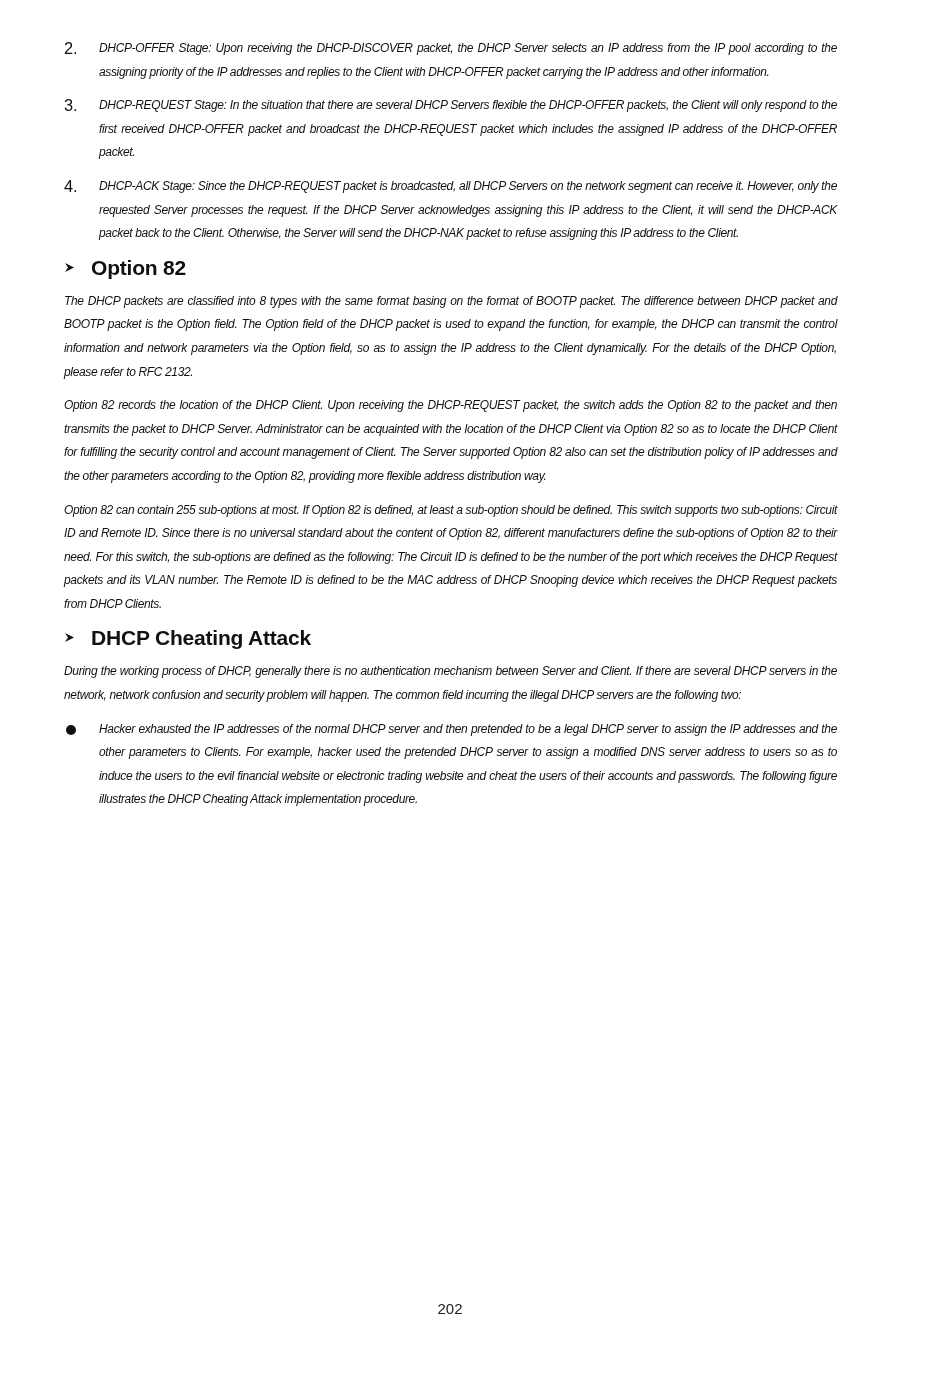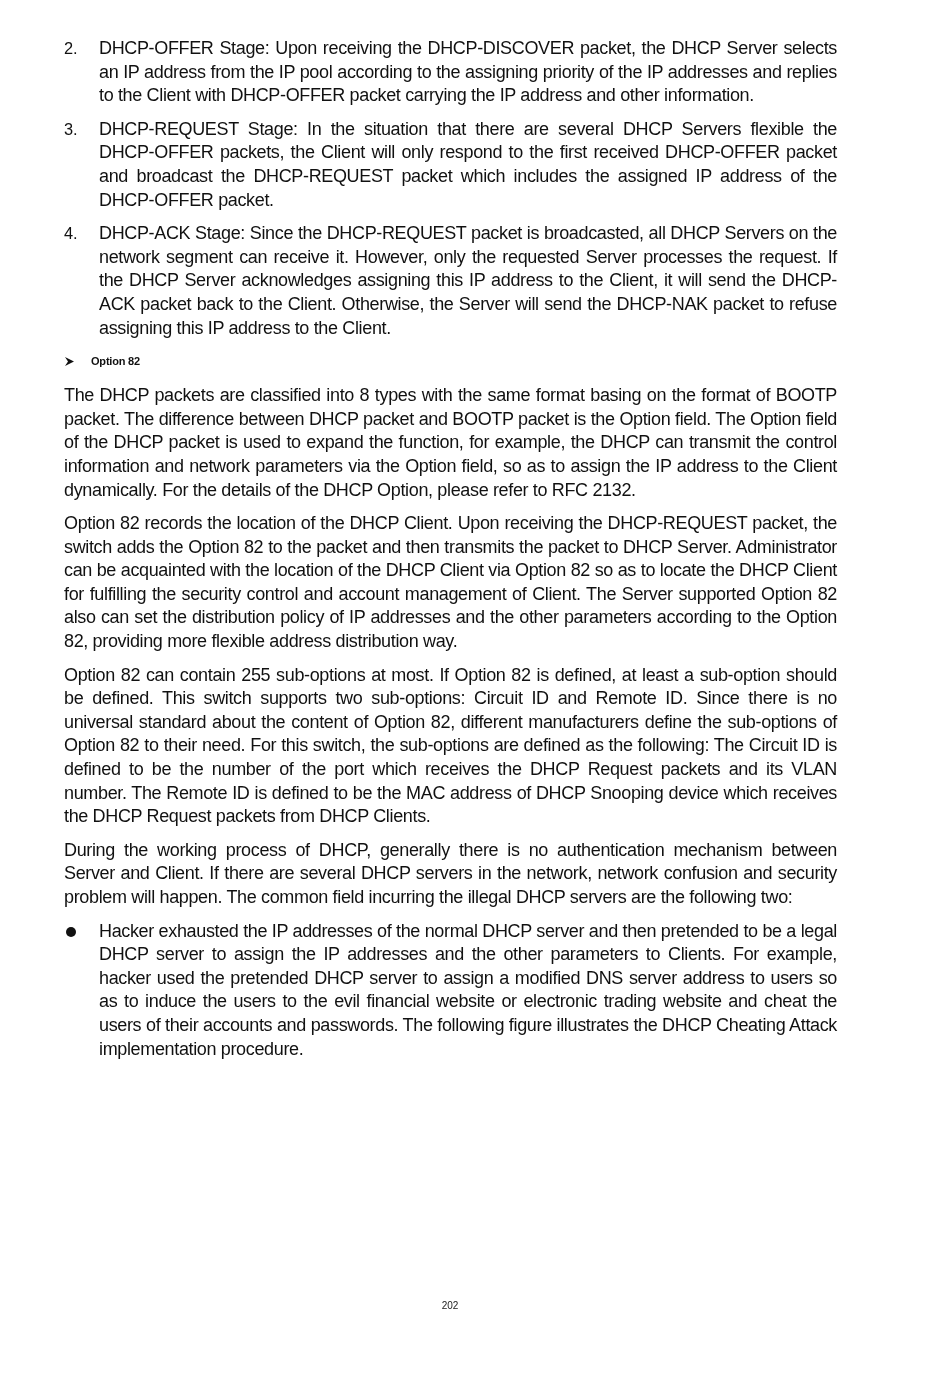--- a/index.html
+++ b/index.html
@@ -2,38 +2,38 @@
 <html><head>
   <meta charset="utf-8">
   <style>
     html, body { margin: 0; padding: 0; background: #ffffff; }
     body {
       width: 950px; height: 1378px; position: relative; overflow: hidden;
       font-family: "Liberation Sans", sans-serif; color: #111111;
     }
     .page { position: absolute; left: 64px; top: 37px; width: 773px; }
     .p {
-      font-size: 18px; line-height: 23.6px; text-align: justify;
-      margin: 0 0 10px 0; letter-spacing: -0.35px;
+      font-size: 12px; line-height: 23.6px; text-align: justify;
+      margin: 0 0 10px 0; letter-spacing: -0.35px; font-style: italic;
     }
     .num-item { position: relative; padding-left: 35px; margin-bottom: 10px; }
     .num-item .marker { position: absolute; left: 0; top: 0; font-size: 16.4px; line-height: 23.6px; }
     .num-item .p { margin: 0; }
     .heading { position: relative; padding-left: 27px; margin: 0 0 10px 0; height: 24px; }
     .heading .arrow { position: absolute; left: 0; top: 6px; width: 11px; height: 11px; }
-    .heading .htext { font-weight: bold; font-size: 11px; line-height: 23.6px; letter-spacing: -0.2px; }
+    .heading .htext { font-weight: bold; font-size: 21px; line-height: 23.6px; letter-spacing: -0.2px; }
     .bullet-item { position: relative; padding-left: 35px; margin-bottom: 10px; }
     .bullet-item .dot {
       position: absolute; left: 2px; top: 7px; width: 10px; height: 10px;
       border-radius: 50%; background: #111111;
     }
     .bullet-item .p { margin: 0; }
     .page-number {
       position: absolute; left: 0; width: 900px; top: 1300px; text-align: center;
-      font-size: 10px; color: #222222;
+      font-size: 15px; color: #222222;
     }
   </style>
 </head>
 <body>
 
 <div class="page">
 
   <div class="num-item">
     <span class="marker">2.</span>
     <p class="p">DHCP-OFFER Stage: Upon receiving the DHCP-DISCOVER packet, the DHCP Server selects an IP address from the IP pool according to the assigning priority of the IP addresses and replies to the Client with DHCP-OFFER packet carrying the IP address and other information.</p>
@@ -53,20 +53,26 @@
     <svg class="arrow" viewBox="0 0 11 11">
       <path d="M1 1 L10 5.5 L1 10 L4 5.5 Z" fill="#111111"></path>
     </svg>
     <span class="htext">Option 82</span>
   </div>
 
   <p class="p">The DHCP packets are classified into 8 types with the same format basing on the format of BOOTP packet. The difference between DHCP packet and BOOTP packet is the Option field. The Option field of the DHCP packet is used to expand the function, for example, the DHCP can transmit the control information and network parameters via the Option field, so as to assign the IP address to the Client dynamically. For the details of the DHCP Option, please refer to RFC 2132.</p>
   <p class="p">Option 82 records the location of the DHCP Client. Upon receiving the DHCP-REQUEST packet, the switch adds the Option 82 to the packet and then transmits the packet to DHCP Server. Administrator can be acquainted with the location of the DHCP Client via Option 82 so as to locate the DHCP Client for fulfilling the security control and account management of Client. The Server supported Option 82 also can set the distribution policy of IP addresses and the other parameters according to the Option 82, providing more flexible address distribution way.</p>
   <p class="p">Option 82 can contain 255 sub-options at most. If Option 82 is defined, at least a sub-option should be defined. This switch supports two sub-options: Circuit ID and Remote ID. Since there is no universal standard about the content of Option 82, different manufacturers define the sub-options of Option 82 to their need. For this switch, the sub-options are defined as the following: The Circuit ID is defined to be the number of the port which receives the DHCP Request packets and its VLAN number. The Remote ID is defined to be the MAC address of DHCP Snooping device which receives the DHCP Request packets from DHCP Clients.</p>
 
+  <div class="heading">
+    <svg class="arrow" viewBox="0 0 11 11">
+      <path d="M1 1 L10 5.5 L1 10 L4 5.5 Z" fill="#111111"></path>
+    </svg>
+    <span class="htext">DHCP Cheating Attack</span>
+  </div>
 
   <p class="p">During the working process of DHCP, generally there is no authentication mechanism between Server and Client. If there are several DHCP servers in the network, network confusion and security problem will happen. The common field incurring the illegal DHCP servers are the following two:</p>
 
 
   <div class="bullet-item">
     <span class="dot"></span>
     <p class="p">Hacker exhausted the IP addresses of the normal DHCP server and then pretended to be a legal DHCP server to assign the IP addresses and the other parameters to Clients. For example, hacker used the pretended DHCP server to assign a modified DNS server address to users so as to induce the users to the evil financial website or electronic trading website and cheat the users of their accounts and passwords. The following figure illustrates the DHCP Cheating Attack implementation procedure.</p>
   </div>
 
 </div>

